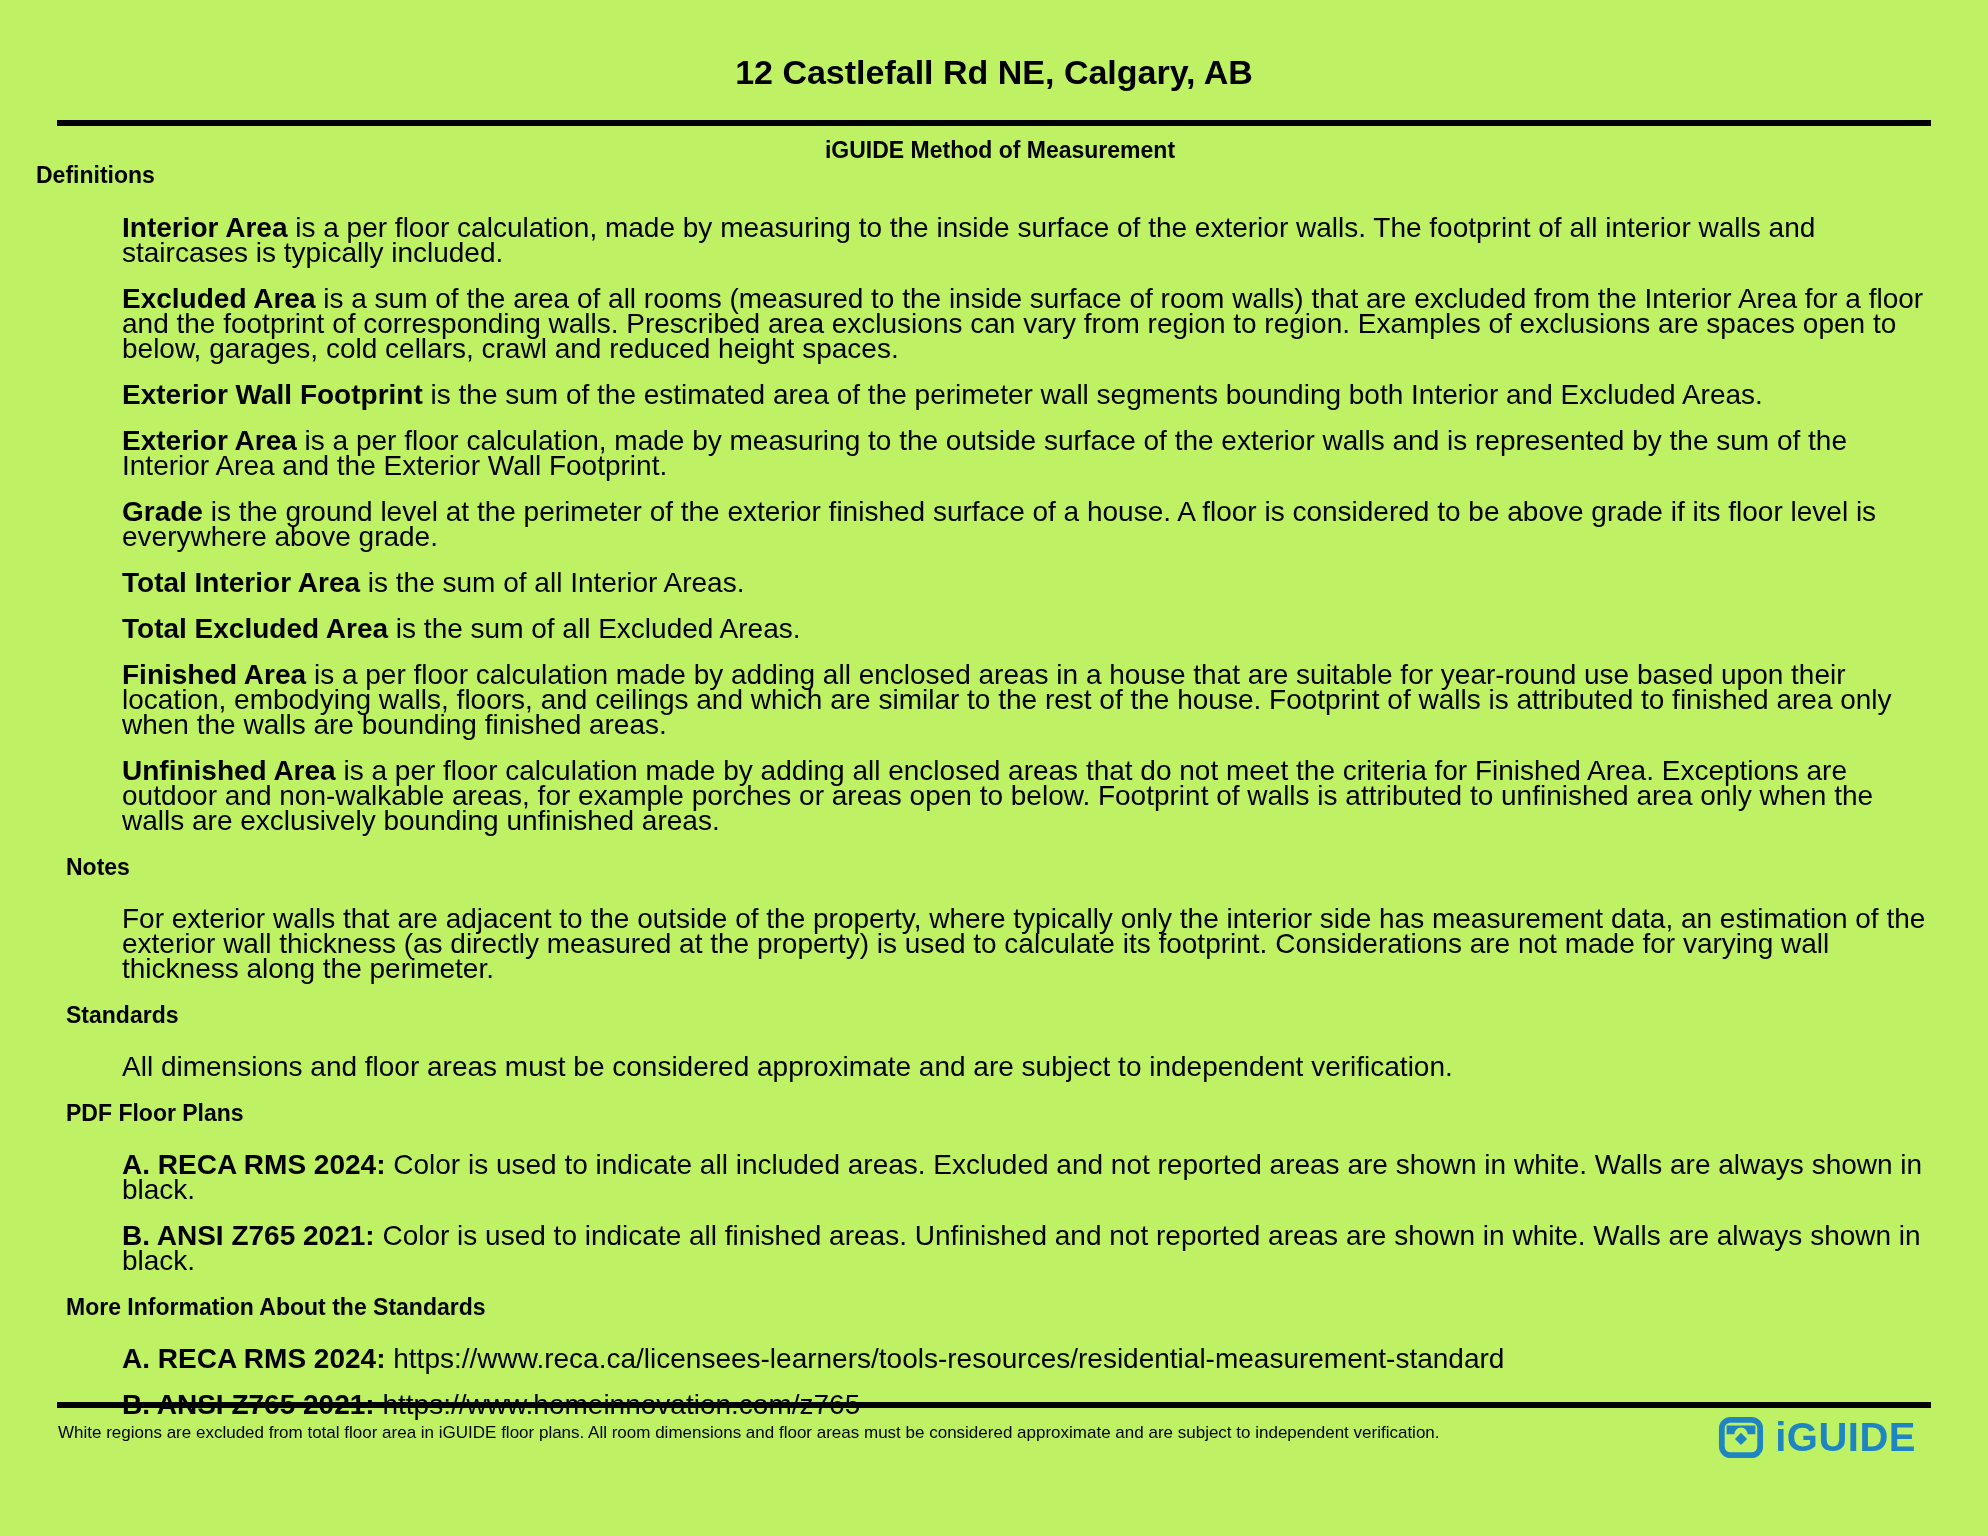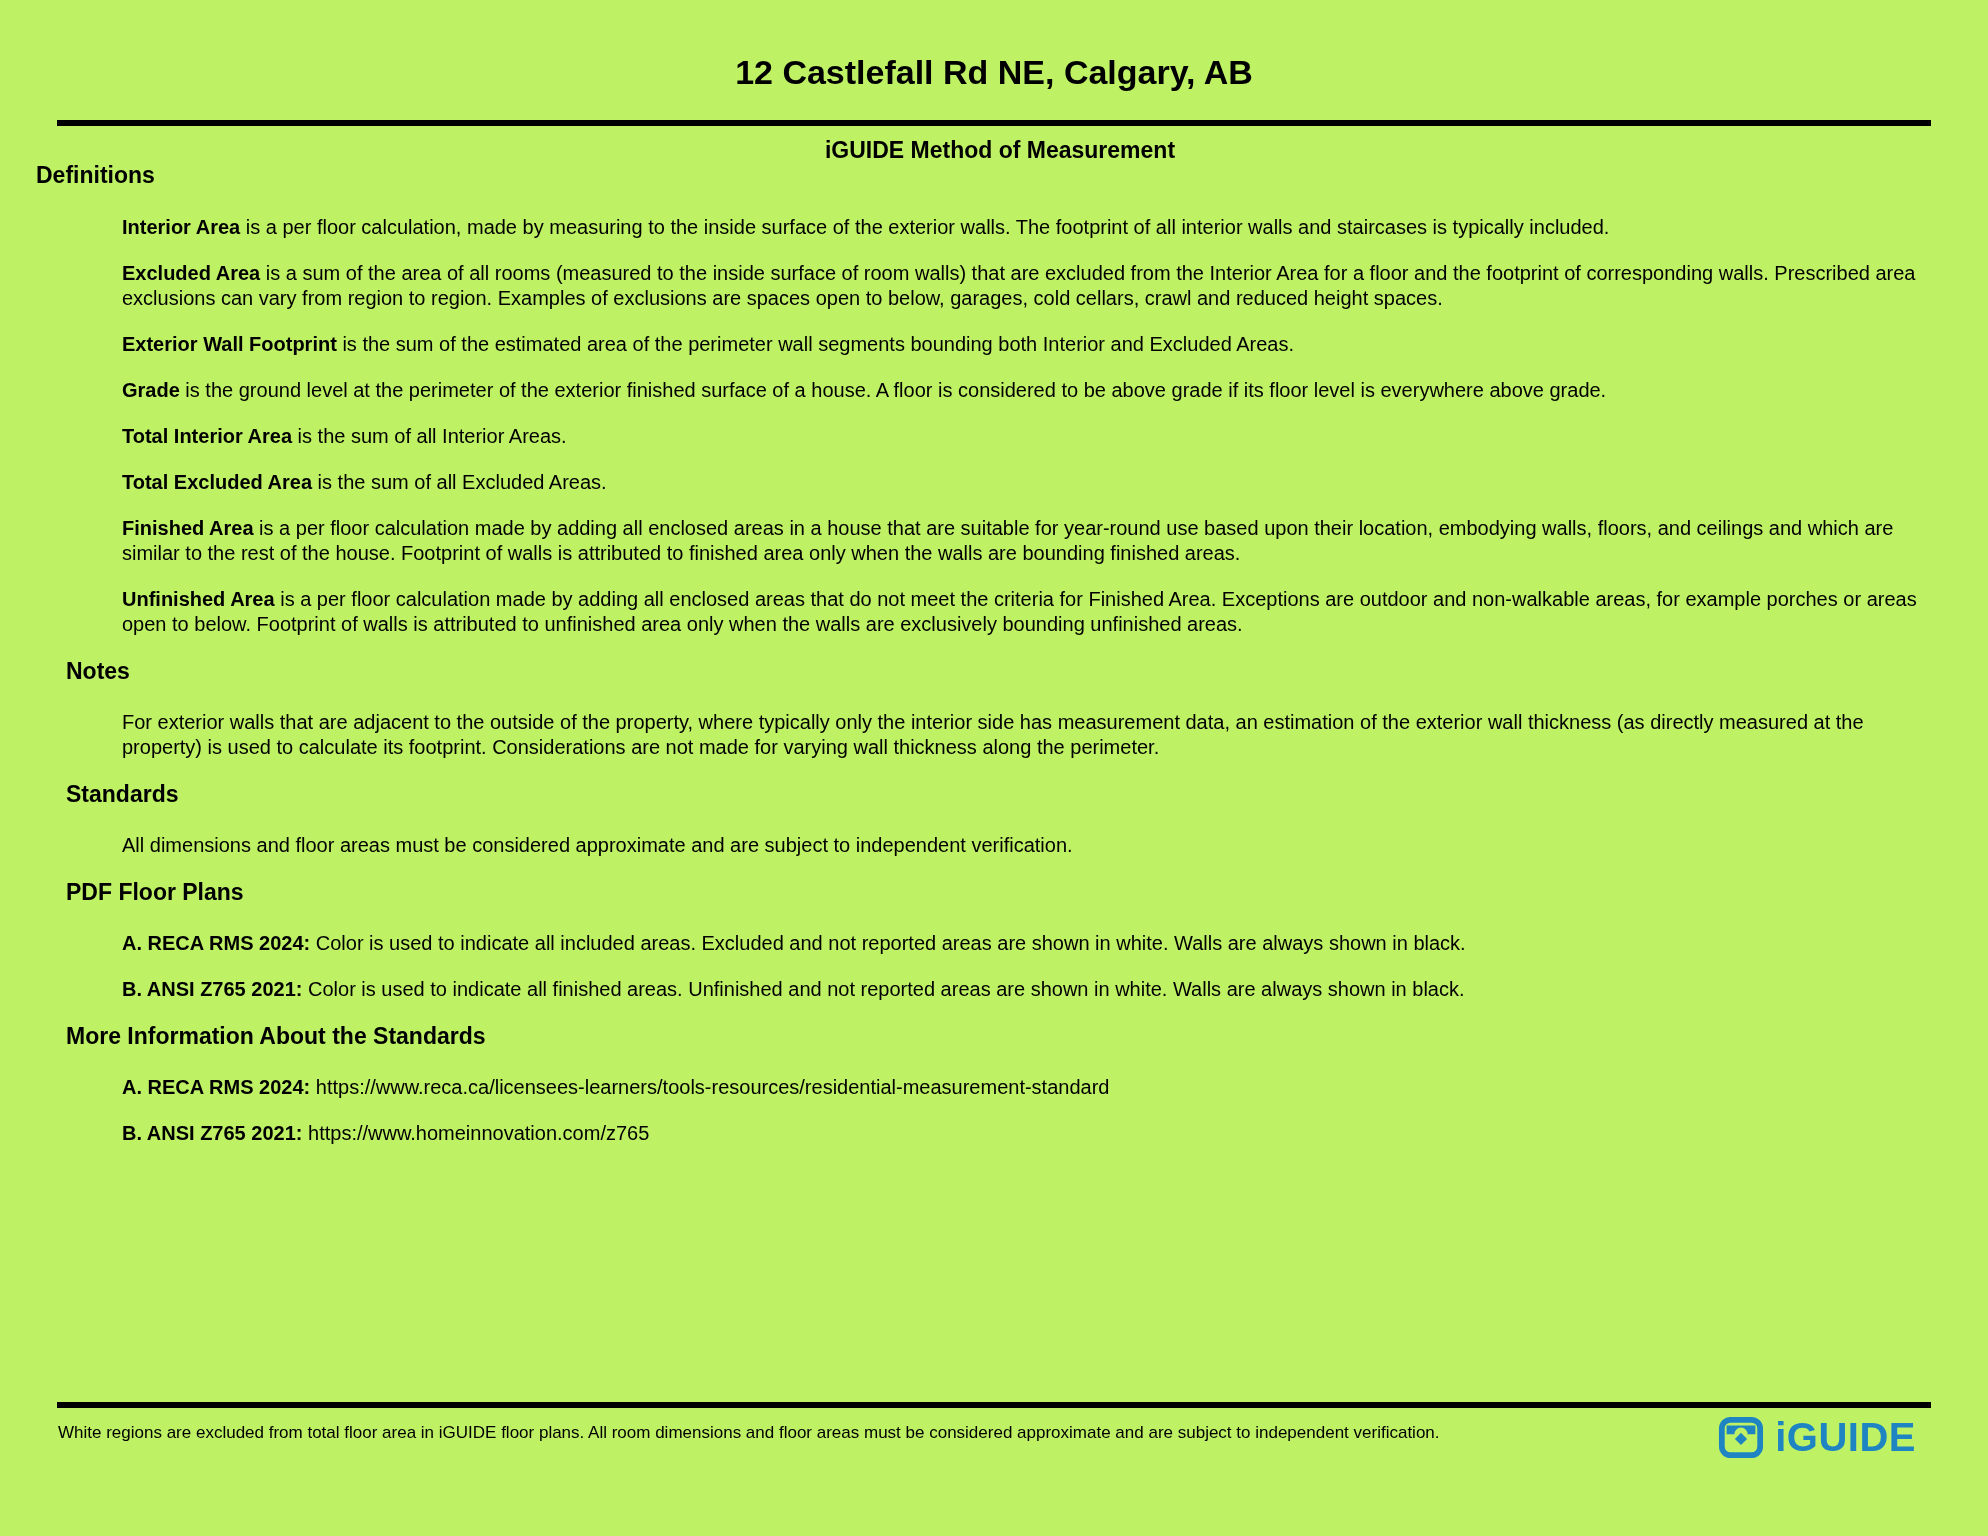--- a/index.html
+++ b/index.html
@@ -25,21 +25,21 @@
     font-size:23px; line-height:24px; font-weight:bold;
     text-align:center;
   }
   h2.sect {
     margin:0 60px 26px 66px;
     font-size:23px; line-height:26px; font-weight:bold;
   }
   h2.first { margin-top:0; margin-bottom:27px;margin-left:36px; }
   p.body {
     margin:0 62px 21px 122px;
-    font-size:20px; line-height:25px;
+    font-size:28px; line-height:25px;
     font-weight:normal;
   }
   p.body b { font-weight:bold; }
   .url { color:#000000; }
   .footer {
     position:absolute; left:0; right:0; top:1402px;
   }
   .footer .rule { margin:0 57px; }
   .footer-row {
     display:flex; justify-content:space-between; align-items:flex-start;
@@ -67,20 +67,21 @@
   <div class="subtitle">iGUIDE Method of Measurement</div>
 
   <h2 class="sect first">Definitions</h2>
 
   <p class="body"><b>Interior Area</b><span> is a per floor calculation, made by measuring to the inside surface of the exterior walls. The footprint of all interior walls and staircases is typically included.</span></p>
 
   <p class="body"><b>Excluded Area</b><span> is a sum of the area of all rooms (measured to the inside surface of room walls) that are excluded from the Interior Area for a floor and the footprint of corresponding walls. Prescribed area exclusions can vary from region to region. Examples of exclusions are spaces open to below, garages, cold cellars, crawl and reduced height spaces.</span></p>
 
   <p class="body"><b>Exterior Wall Footprint</b><span> is the sum of the estimated area of the perimeter wall segments bounding both Interior and Excluded Areas.</span></p>
 
+  <p class="body"><b>Exterior Area</b><span> is a per floor calculation, made by measuring to the outside surface of the exterior walls and is represented by the sum of the Interior Area and the Exterior Wall Footprint.</span></p>
 
   <p class="body"><b>Grade</b><span> is the ground level at the perimeter of the exterior finished surface of a house. A floor is considered to be above grade if its floor level is everywhere above grade.</span></p>
 
   <p class="body"><b>Total Interior Area</b><span> is the sum of all Interior Areas.</span></p>
 
   <p class="body"><b>Total Excluded Area</b><span> is the sum of all Excluded Areas.</span></p>
 
 
   <p class="body"><b>Finished Area</b><span> is a per floor calculation made by adding all enclosed areas in a house that are suitable for year-round use based upon their location, embodying walls, floors, and ceilings and which are similar to the rest of the house. Footprint of walls is attributed to finished area only when the walls are bounding finished areas.</span></p>
 

